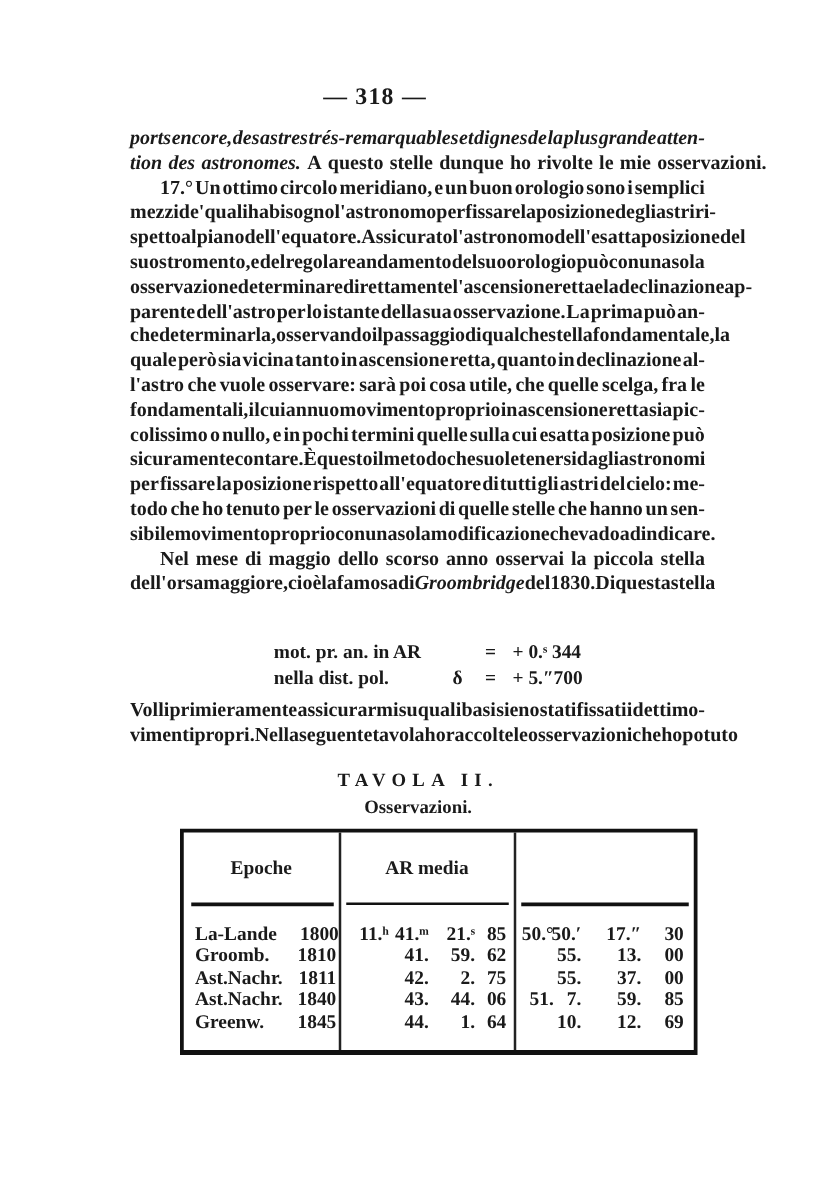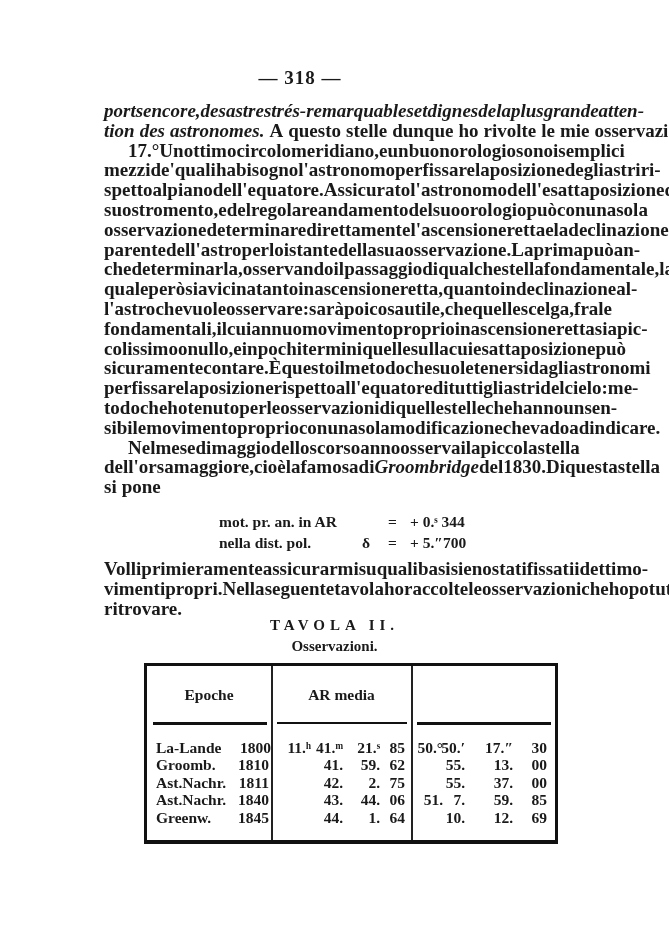--- a/index.html
+++ b/index.html
@@ -12,21 +12,21 @@
       color: #1a1a1a;
     }
     .page-number {
       position: absolute; left: 0; width: 600px; top: 67px;
       text-align: center;
       font-size: 19px; font-weight: bold;
       letter-spacing: 1px;
     }
     .body-text {
       position: absolute; left: 104px; width: 460px; top: 101px;
-      font-size: 19px; line-height: 19.8px;
+      font-size: 16px; line-height: 19.8px;
       font-weight: bold;
     }
     .line {
       white-space: nowrap;
       display: flex; justify-content: space-between;
       height: 19.8px;
     }
     .line.last { justify-content: flex-start; gap: 5px; }
     .line.indent { padding-left: 24px; }
     .it { font-style: italic; }
@@ -333,24 +333,20 @@
         <span class="w">la</span>
         <span class="w">famosa</span>
         <span class="w">di</span>
         <span class="w it">Groombridge</span>
         <span class="w">del</span>
         <span class="w">1830.</span>
         <span class="w">Di</span>
         <span class="w">questa</span>
         <span class="w">stella</span>
       </div>
-      <div class="line last">
-        <span class="w">si</span>
-        <span class="w">pone</span>
-      </div>
     </div>
 
   <div id="formulas">
       <div class="formula" style="top: 513px;">
         <span class="lab" style="left: 219px;">mot. pr. an. in AR</span>
         <span class="sym" style="left: 388px;">=</span>
         <span class="val" style="left: 410px;">+ 0.ˢ 344</span>
       </div>
       <div class="formula" style="top: 534px;">
         <span class="lab" style="left: 219px;">nella dist. pol.</span>
@@ -381,23 +377,20 @@
         <span class="w">Nella</span>
         <span class="w">seguente</span>
         <span class="w">tavola</span>
         <span class="w">ho</span>
         <span class="w">raccolte</span>
         <span class="w">le</span>
         <span class="w">osservazioni</span>
         <span class="w">che</span>
         <span class="w">ho</span>
         <span class="w">potuto</span>
-      </div>
-      <div class="line last">
-        <span class="w">ritrovare.</span>
       </div>
     </div>
 
   <div class="table-title">TAVOLA II.</div>
   <div class="table-subtitle">Osservazioni.</div>
 
   <div class="table-frame">
     <div class="vline" style="left:124px"></div>
     <div class="vline" style="left:264px"></div>
 

